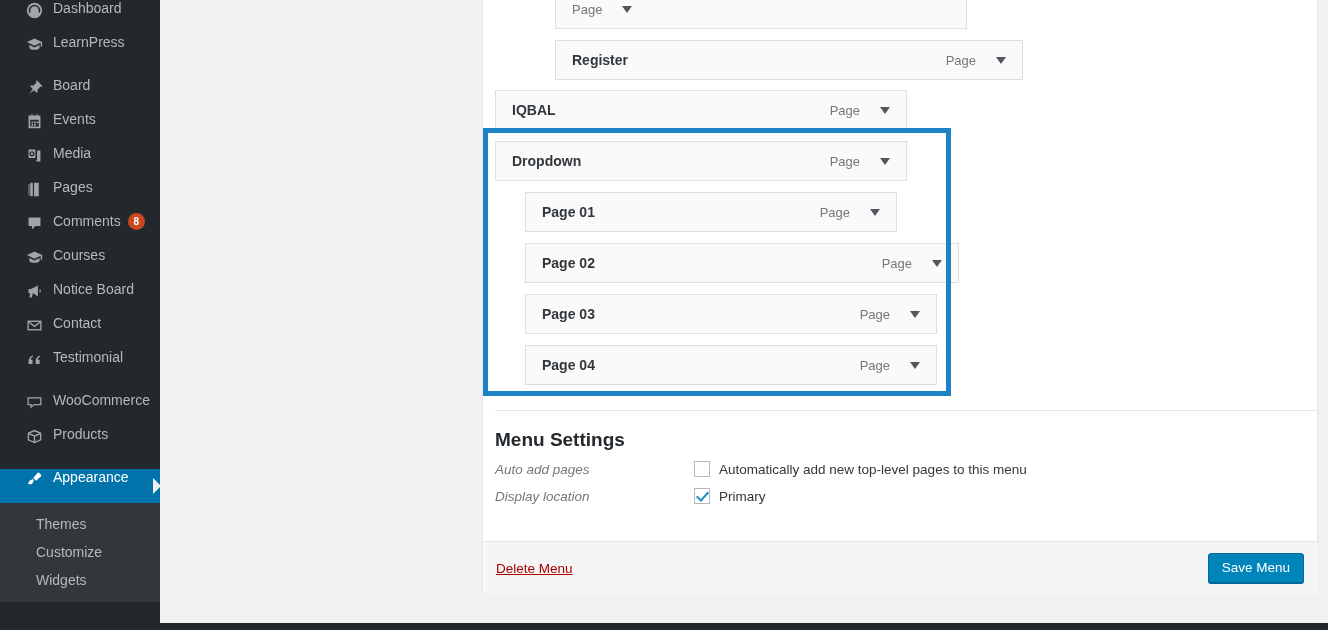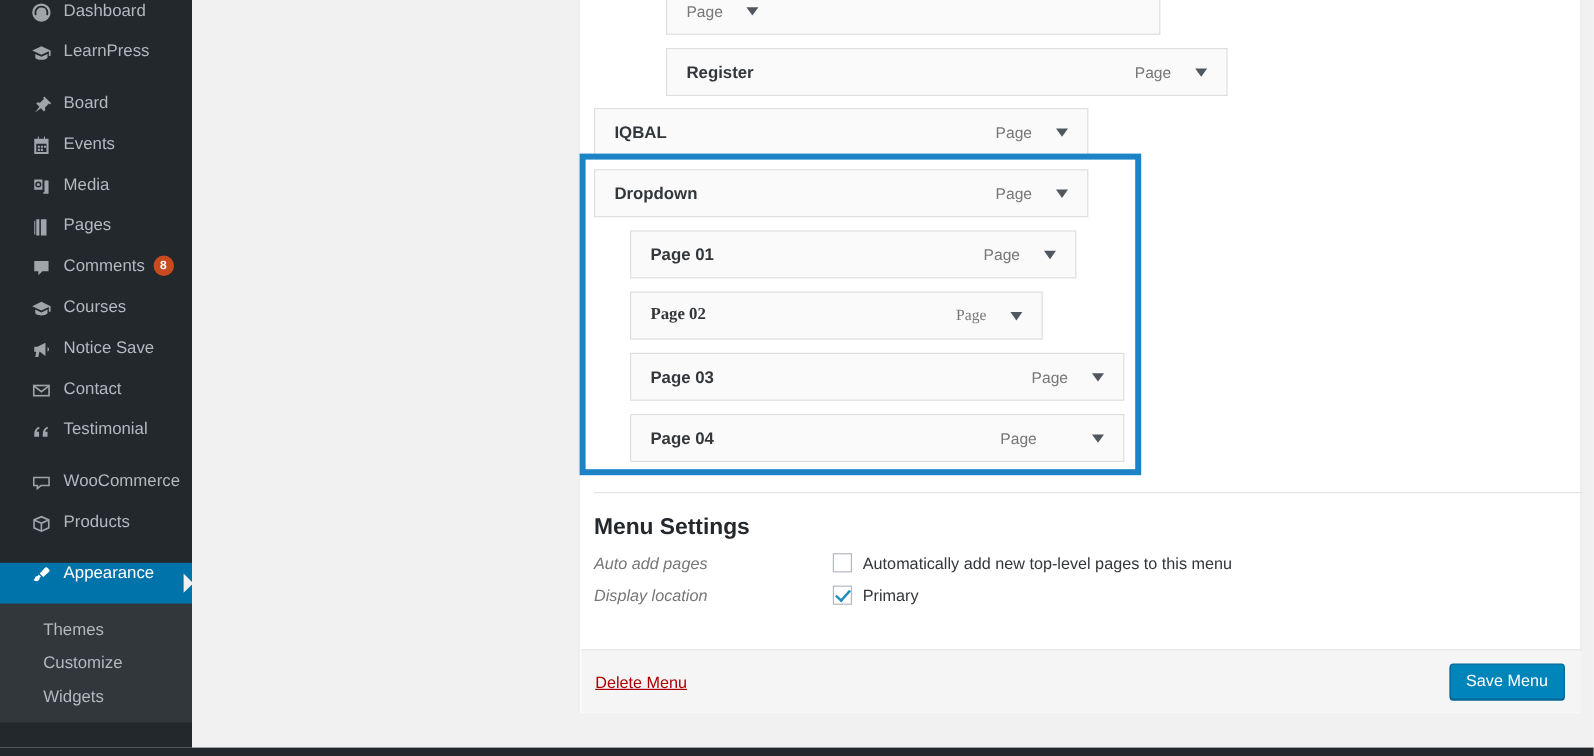--- a/index.html
+++ b/index.html
@@ -342,21 +342,21 @@
           </svg>
       </span>
       <span class="mi-label">Courses</span>
     </div>
     <div class="menu-item">
       <span class="mi-ico">
         <svg width="17" height="17" viewBox="0 0 20 20" fill="currentColor">
             <path d="M14 3L6 7H3v5h2l-1 5h3l1-5h.5l5.5 4V3zm2 4.2v4.6c.9-.4 1.5-1.3 1.5-2.3S16.9 7.6 16 7.2z"></path>
           </svg>
       </span>
-      <span class="mi-label">Notice Save</span>
+      <span class="mi-label">Notice Board</span>
     </div>
     <div class="menu-item">
       <span class="mi-ico">
         <svg width="17" height="17" viewBox="0 0 20 20" fill="none" stroke="currentColor" stroke-width="1.6">
             <rect x="2.5" y="5" width="15" height="10"></rect>
             <path d="M2.8 5.6L10 11l7.2-5.4"></path>
           </svg>
       </span>
       <span class="mi-label">Contact</span>
     </div>
@@ -450,37 +450,37 @@
         </li>
 
         <li class="menu-row" style="left:42px; top:192px; width:372px;">
           <span class="mr-title">Page 01</span>
           <span class="mr-type">Page</span>
           <span class="mr-toggle">
               <span class="caret"></span>
             </span>
         </li>
 
-        <li class="menu-row" style="left:42px; top:243px; width:344px;font-family:Liberation Serif, serif;">
+        <li class="menu-row" style="left:42px; top:243px; width:434px;">
           <span class="mr-title">Page 02</span>
           <span class="mr-type">Page</span>
           <span class="mr-toggle">
               <span class="caret"></span>
             </span>
         </li>
 
         <li class="menu-row" style="left:42px; top:294px; width:412px;">
           <span class="mr-title">Page 03</span>
           <span class="mr-type">Page</span>
           <span class="mr-toggle">
               <span class="caret"></span>
             </span>
         </li>
 
-        <li class="menu-row" style="left:42px; top:345px; width:412px;gap:26px;">
+        <li class="menu-row" style="left:42px; top:345px; width:412px;">
           <span class="mr-title">Page 04</span>
           <span class="mr-type">Page</span>
           <span class="mr-toggle">
               <span class="caret"></span>
             </span>
         </li>
 
       </ul>
 
       <div id="highlight-box"></div>

